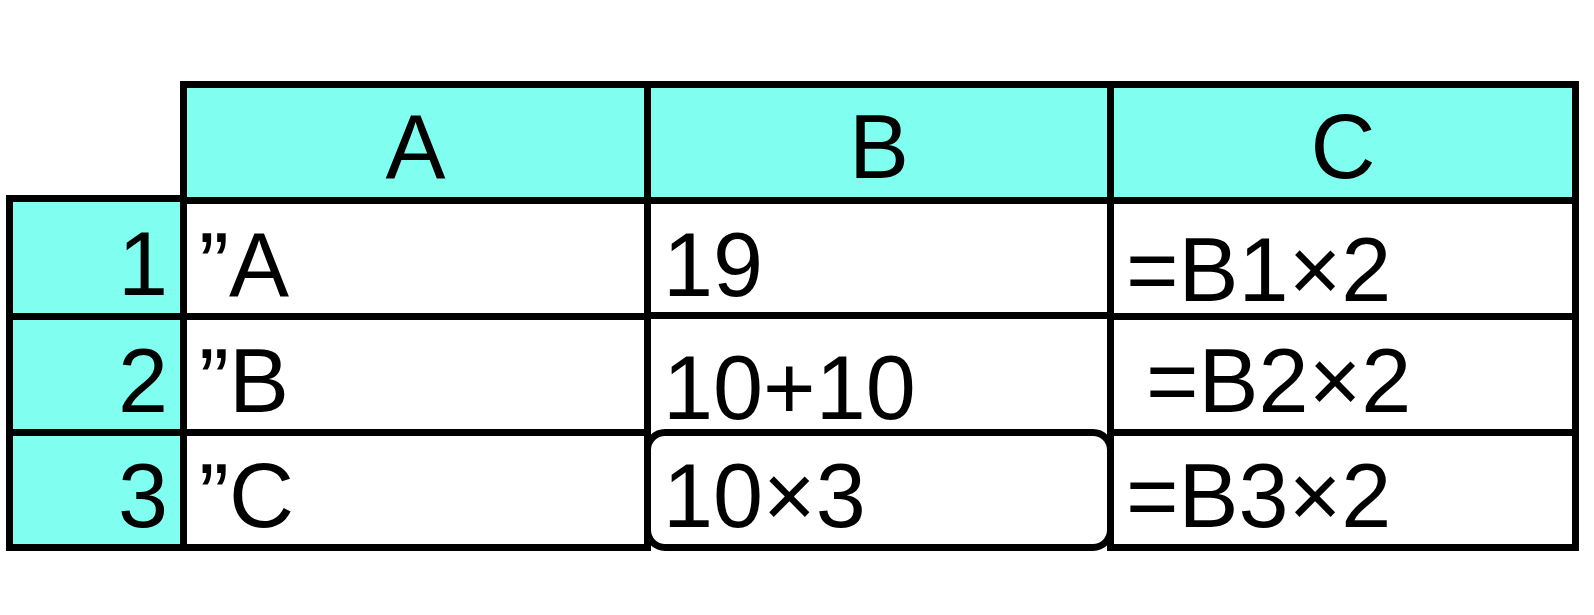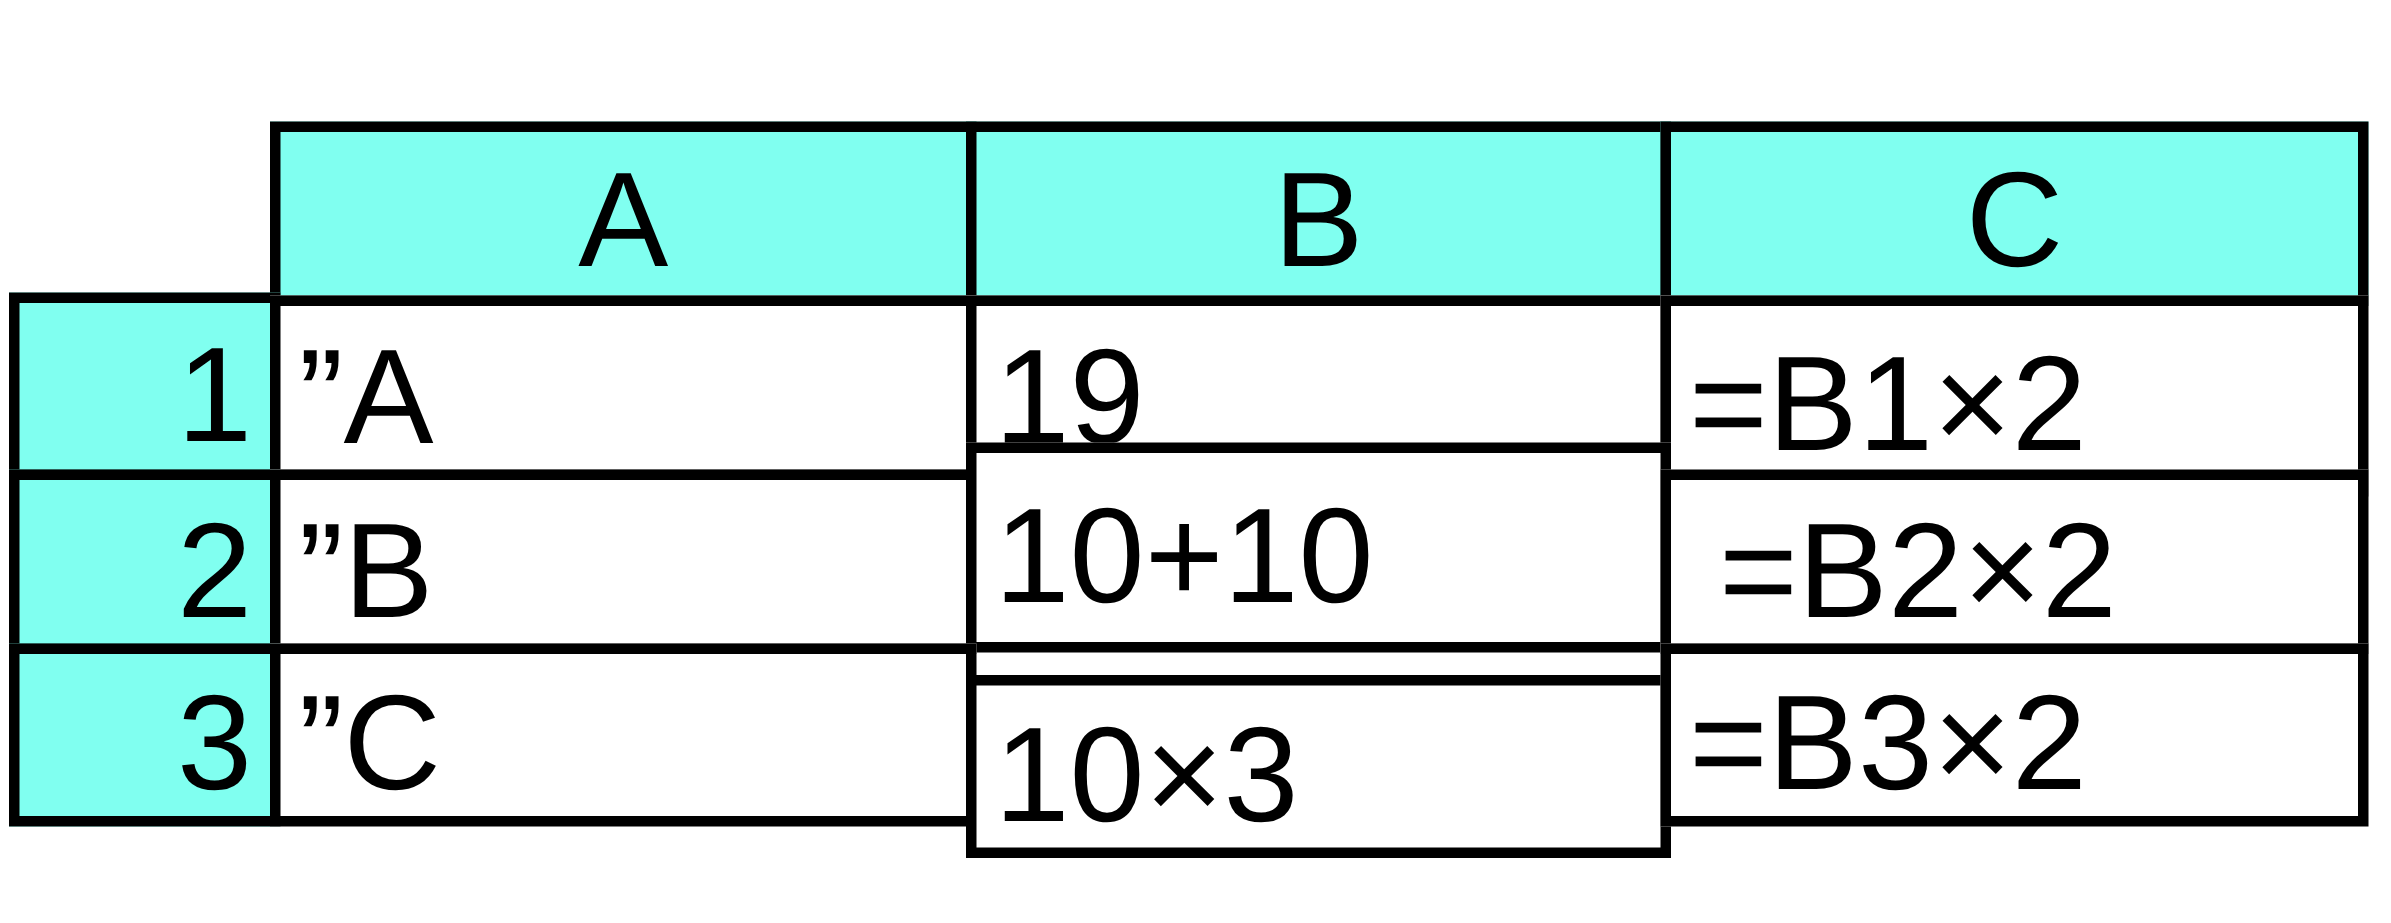--- a/index.html
+++ b/index.html
@@ -38,31 +38,31 @@
 <div class="cell data" style="left:1107px; top:197px; width:472px; height:134px;">
   <span>=B1×2</span>
 </div>
 
 <div class="cell rowhdr" style="left:6px; top:313px; width:181px; height:123px;">
   <span>2</span>
 </div>
 <div class="cell data" style="left:180px; top:313px; width:471px; height:123px;">
   <span>”B</span>
 </div>
-<div class="cell data" style="left:644px; top:295px; width:470px; height:140px;">
+<div class="cell data" style="left:644px; top:312px; width:470px; height:140px;">
   <span>10+10</span>
 </div>
 <div class="cell data" style="left:1107px; top:313px; width:472px; height:123px;padding-left:32px;">
   <span>=B2×2</span>
 </div>
 
 <div class="cell rowhdr" style="left:6px; top:429px; width:181px; height:122px;">
   <span>3</span>
 </div>
 <div class="cell data" style="left:180px; top:429px; width:471px; height:122px;">
   <span>”C</span>
 </div>
-<div class="cell data" style="left:644px; top:450px; width:470px; height:122px;">
+<div class="cell data" style="left:644px; top:429px; width:470px; height:122px;border-radius:21px;">
   <span>10×3</span>
 </div>
 <div class="cell data" style="left:1107px; top:429px; width:472px; height:122px;text-align:center;">
   <span>=B3×2</span>
 </div>
 
 </body></html>

